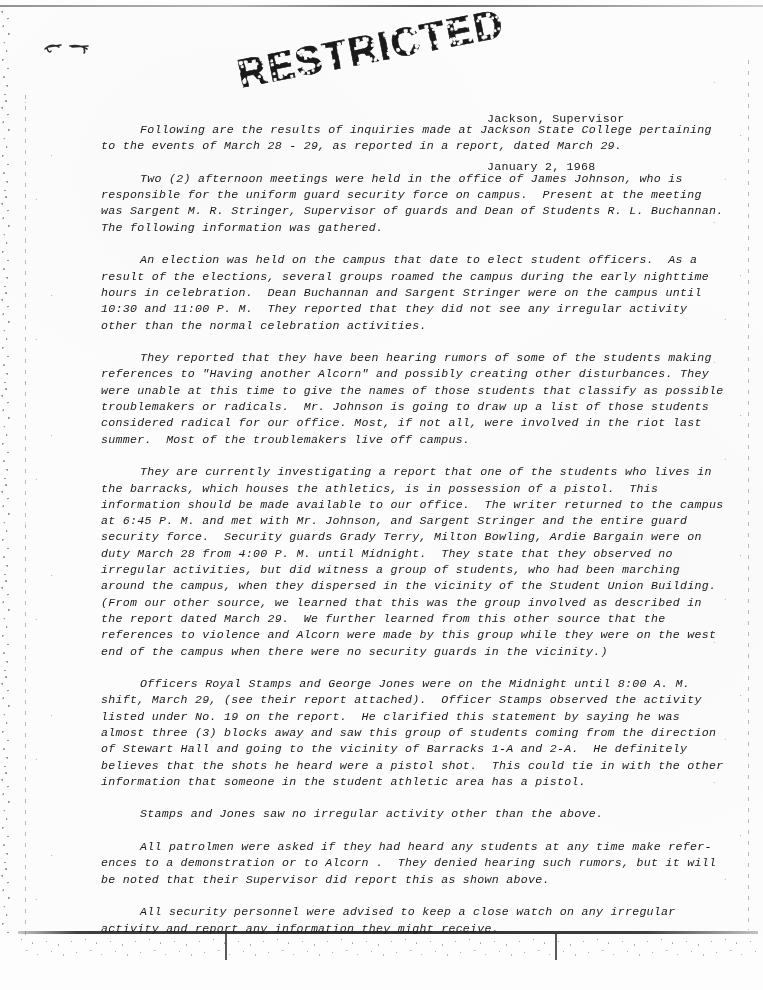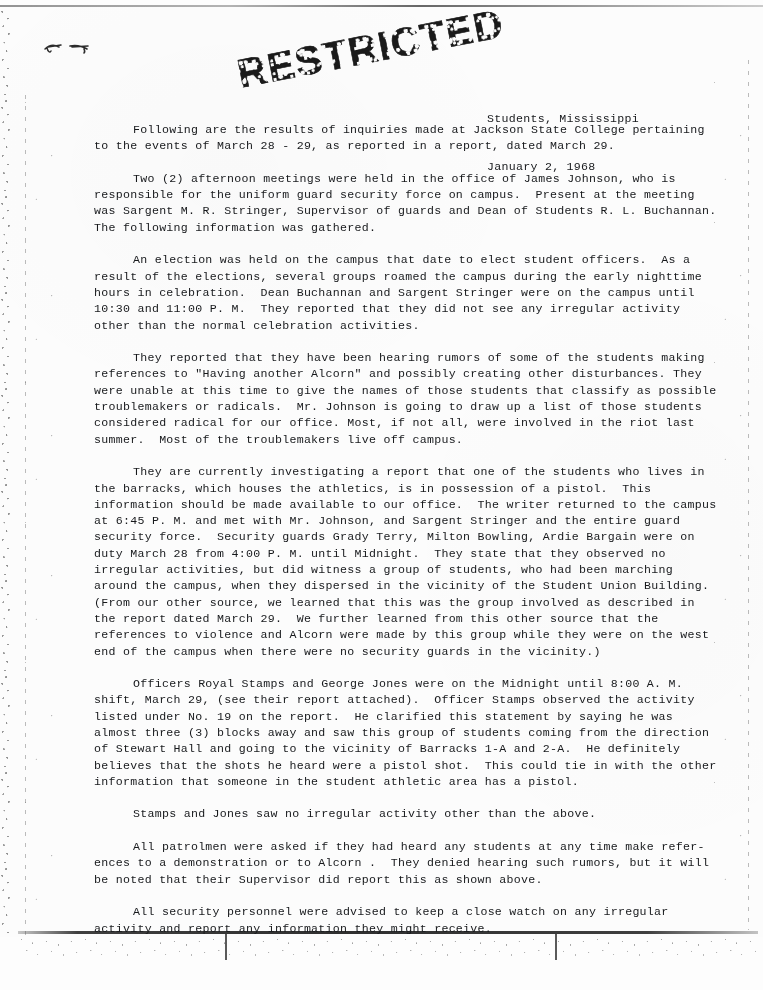--- a/index.html
+++ b/index.html
@@ -195,23 +195,24 @@
     color: #17191c;
     white-space: pre;
   }
 
   #dateblock {
     left: 487px;
     top: 78px;
   }
 
   #body {
-    left: 94px;
+    left: 101px;
     top: 122px;
     width: 625px;
+    font-style: italic;
   }
 
   #body p {
     margin: 0 0 16.3px 0;
     text-indent: 39px;
     white-space: pre-wrap;
   }
 
   #body p:last-child { margin-bottom: 2px; }
 </style>
@@ -239,19 +240,19 @@
   <div class="tick" style="left:555px; top:934px; height:26px;"></div>
 
   <svg class="scrawl" style="left:42px; top:38px;" width="56" height="22" viewBox="0 0 56 22">
     <path d="M3,11 C8,6 12,6 17,9 M6,9 L19,7 M5,10 C6,14 8,15 9,13" stroke="#2b2b2b" stroke-width="1.5" fill="none" stroke-linecap="round"></path>
     <path d="M28,8 C34,7 40,8 45,11 M30,9 L46,8 M42,11 C43,13 43,14 42,15" stroke="#2b2b2b" stroke-width="1.6" fill="none" stroke-linecap="round"></path>
   </svg>
 
   <div class="stamp">RESTRICTED</div>
 
   <div class="typed" id="dateblock">
-    <div>Students, Mississippi</div>
+    <div>Jackson, Supervisor</div>
     <div>January 2, 1968</div>
   </div>
 
   <div class="typed" id="body"><p>Following are the results of inquiries made at Jackson State College pertaining to the events of March 28 - 29, as reported in a report, dated March 29.</p><p>Two (2) afternoon meetings were held in the office of James Johnson, who is responsible for the uniform guard security force on campus.  Present at the meeting was Sargent M. R. Stringer, Supervisor of guards and Dean of Students R. L. Buchannan. The following information was gathered.</p><p>An election was held on the campus that date to elect student officers.  As a result of the elections, several groups roamed the campus during the early nighttime hours in celebration.  Dean Buchannan and Sargent Stringer were on the campus until 10:30 and 11:00 P. M.  They reported that they did not see any irregular activity other than the normal celebration activities.</p><p>They reported that they have been hearing rumors of some of the students making references to "Having another Alcorn" and possibly creating other disturbances. They were unable at this time to give the names of those students that classify as possible troublemakers or radicals.  Mr. Johnson is going to draw up a list of those students considered radical for our office. Most, if not all, were involved in the riot last summer.  Most of the troublemakers live off campus.</p><p>They are currently investigating a report that one of the students who lives in the barracks, which houses the athletics, is in possession of a pistol.  This information should be made available to our office.  The writer returned to the campus at 6:45 P. M. and met with Mr. Johnson, and Sargent Stringer and the entire guard security force.  Security guards Grady Terry, Milton Bowling, Ardie Bargain were on duty March 28 from 4:00 P. M. until Midnight.  They state that they observed no irregular activities, but did witness a group of students, who had been marching around the campus, when they dispersed in the vicinity of the Student Union Building. (From our other source, we learned that this was the group involved as described in the report dated March 29.  We further learned from this other source that the references to violence and Alcorn were made by this group while they were on the west end of the campus when there were no security guards in the vicinity.)</p><p>Officers Royal Stamps and George Jones were on the Midnight until 8:00 A. M. shift, March 29, (see their report attached).  Officer Stamps observed the activity listed under No. 19 on the report.  He clarified this statement by saying he was almost three (3) blocks away and saw this group of students coming from the direction of Stewart Hall and going to the vicinity of Barracks 1-A and 2-A.  He definitely believes that the shots he heard were a pistol shot.  This could tie in with the other information that someone in the student athletic area has a pistol.</p><p>Stamps and Jones saw no irregular activity other than the above.</p><p>All patrolmen were asked if they had heard any students at any time make refer-ences to a demonstration or to Alcorn .  They denied hearing such rumors, but it will be noted that their Supervisor did report this as shown above.</p><p>All security personnel were advised to keep a close watch on any irregular activity and report any information they might receive.</p></div>
 
 </div>
 
 </body></html>

